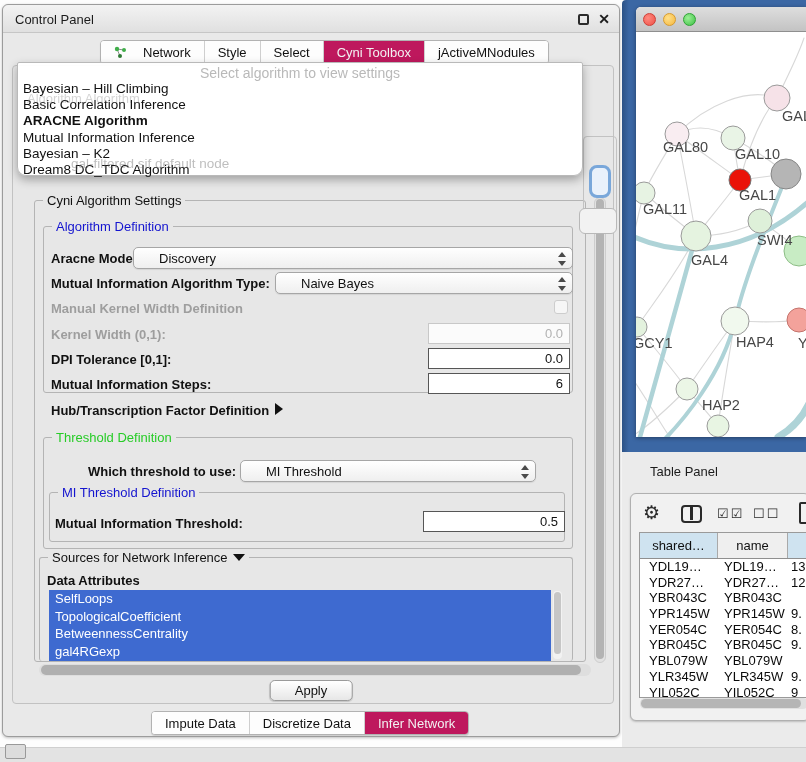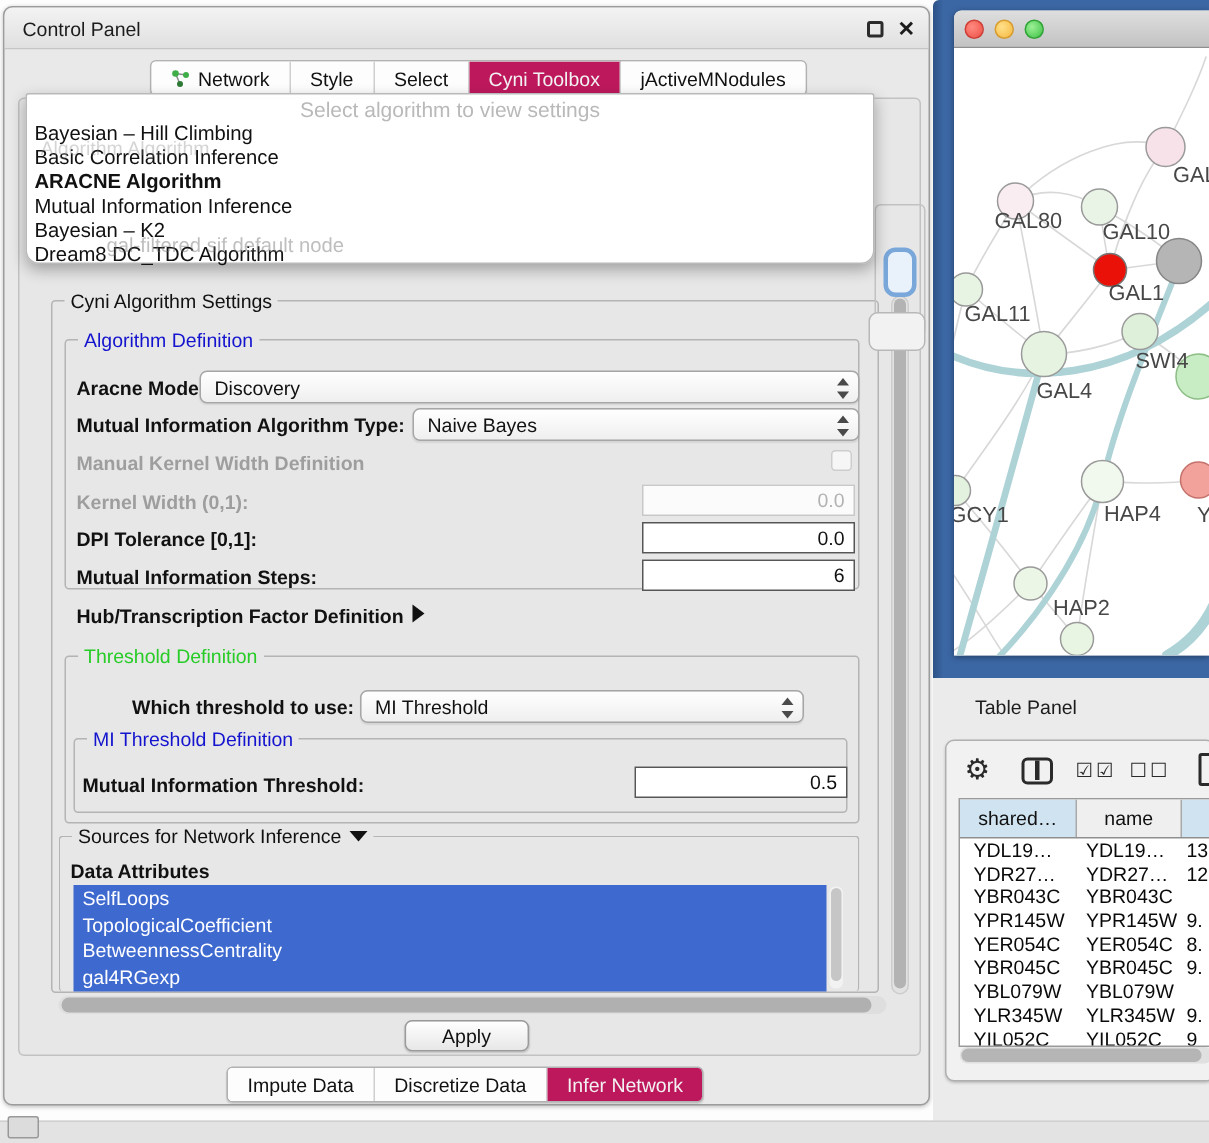--- a/index.html
+++ b/index.html
@@ -16,21 +16,21 @@
     border-radius:6px 6px 0 0; }
   .cp-title { position:absolute; left:12px; top:7px; font-size:13px; color:#1c1c1c; }
   .cp-float { position:absolute; right:30px; top:9px; width:11px; height:11px;
     border:2px solid #2b2b2b; border-radius:2px; }
   .cp-close { position:absolute; right:9px; top:6px; font-size:14px; font-weight:bold; color:#1c1c1c; }
 
   
   .seg { position:absolute; display:flex; border:1px solid #b2b2b2; border-radius:4px;
     overflow:hidden; background:#fff; box-shadow:0 1px 1px rgba(0,0,0,.12); }
   .seg .tab { padding:3px 13px; font-size:13px; color:#111; background:#fdfdfd;
-    border-right:1px solid #cfcfcf; display:flex; align-items:center; gap:5px; height:22px; }
+    border-right:1px solid #cfcfcf; display:flex; align-items:center; gap:16px; height:22px; }
   .seg .tab:last-child { border-right:none; }
   .seg .tab.sel { background:#be185d; color:#f2f2f2; }
   .top-tabs { left:97px; top:35px; }
   .bot-tabs { left:148px; top:706px; }
 
   .tab-content { position:absolute; left:9px; top:60px; width:602px; height:639px;
     background:#e7e7e7; border:1px solid #c2c2c2; border-radius:4px; }
 
   
   .bg-frag1 { position:absolute; left:570px; top:70px; width:34px; height:88px;
@@ -54,21 +54,21 @@
   .gbox { position:absolute; border:1px solid #b4b4b4; border-radius:3px; }
   .legend { position:absolute; top:-8px; left:8px; background:#e7e7e7; padding:0 4px;
     font-size:13px; white-space:nowrap; display:flex; align-items:center; gap:5px; }
   .legend.blue { color:#1414cf; }
   .legend.green { color:#27cc27; }
   .lbl { position:absolute; font-size:13px; font-weight:bold; color:#111; white-space:nowrap; }
   .lbl.dis { color:#9e9e9e; }
 
   .combo { position:absolute; height:22px; border:1px solid #a6a6a6; border-radius:5px;
     background:linear-gradient(#ffffff,#efefef); display:flex; align-items:center;
-    font-size:13px; color:#111; padding-left:9px; box-shadow:0 1px 1px rgba(0,0,0,.08); }
+    font-size:13px; color:#111; padding-left:25px; box-shadow:0 1px 1px rgba(0,0,0,.08); }
   .stepper { position:absolute; right:6px; top:3px; width:9px; height:16px; }
   .stepper:before { content:""; position:absolute; left:1px; top:1px;
     border-left:4px solid transparent; border-right:4px solid transparent;
     border-bottom:5px solid #4a4a4a; }
   .stepper:after { content:""; position:absolute; left:1px; bottom:1px;
     border-left:4px solid transparent; border-right:4px solid transparent;
     border-top:5px solid #4a4a4a; }
 
   .field { position:absolute; height:21px; font-family:"Liberation Sans",sans-serif;
     font-size:13px; text-align:right; padding-right:6px; background:#fff; }

